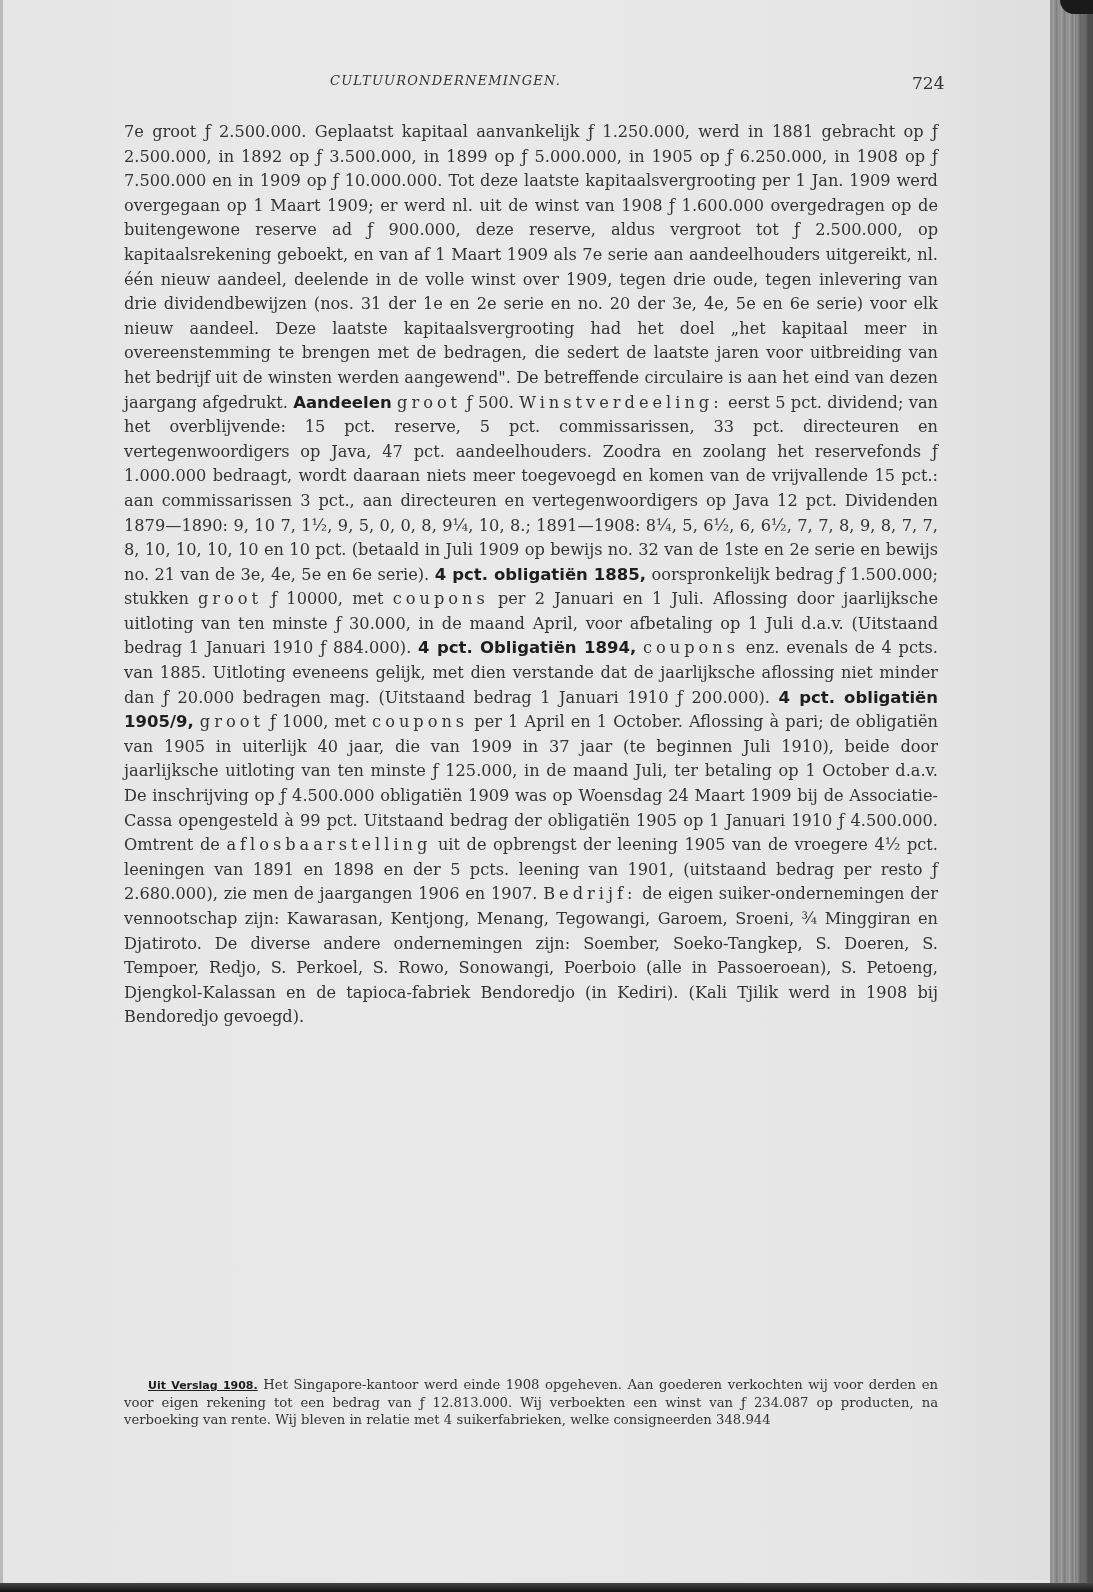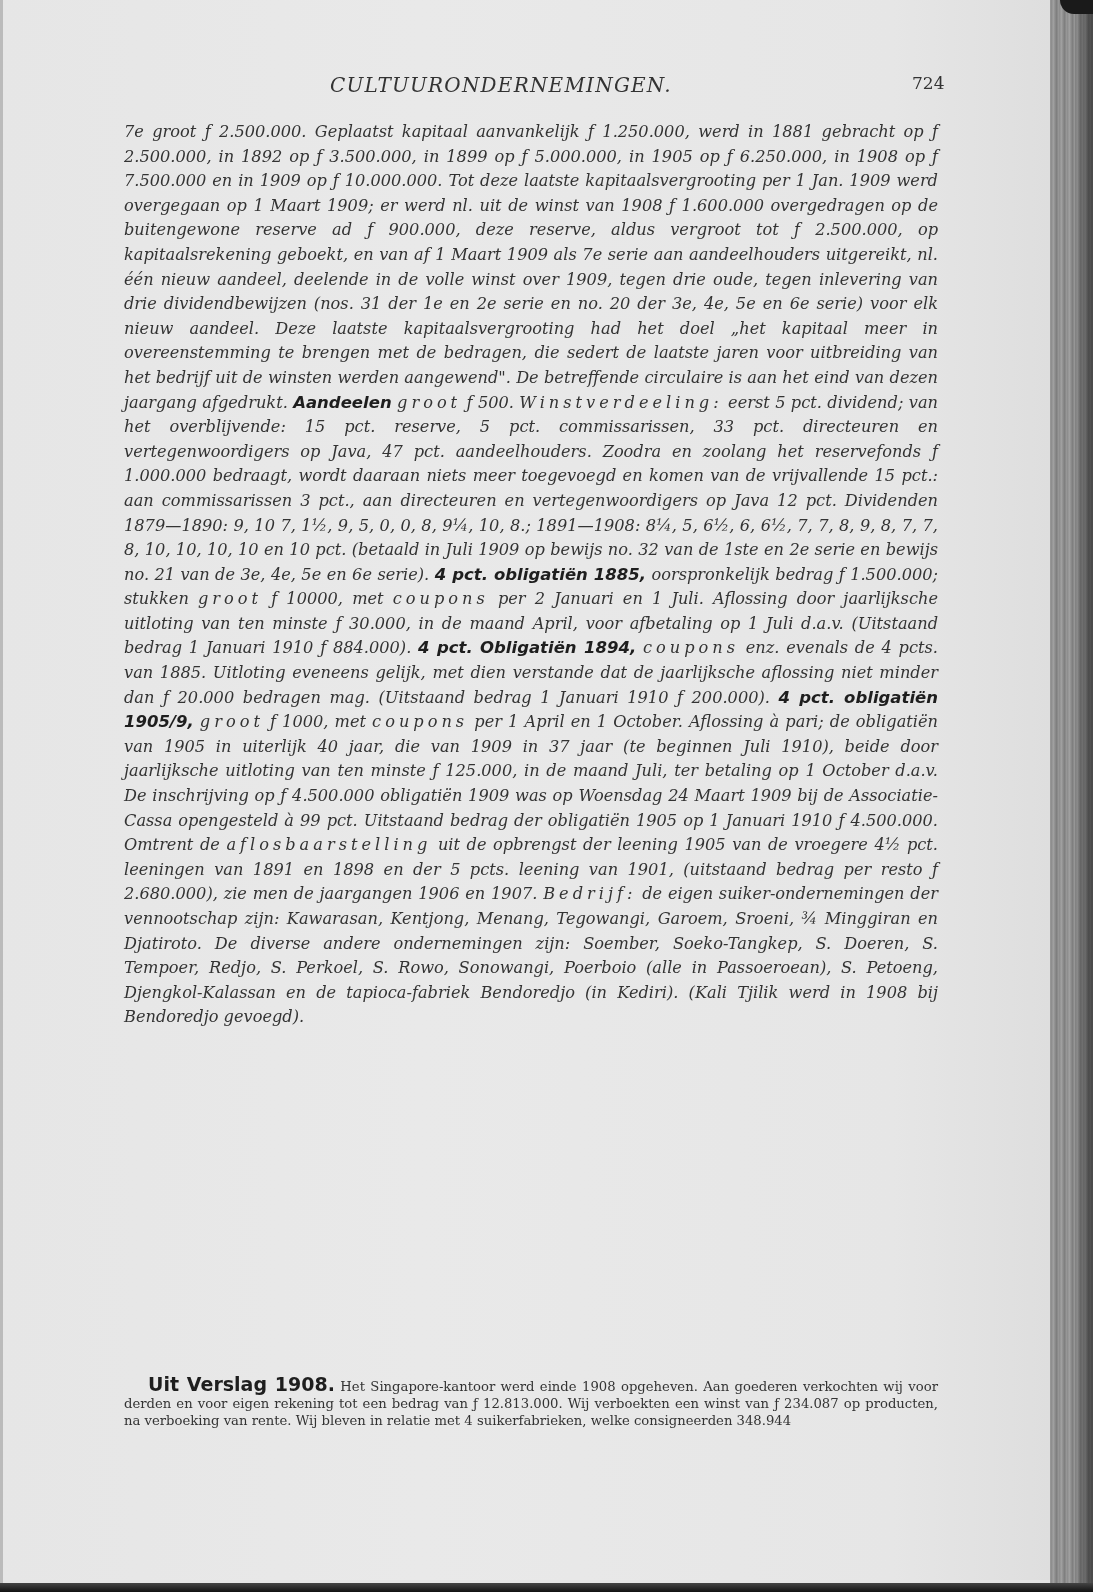--- a/index.html
+++ b/index.html
@@ -30,48 +30,47 @@
   .corner-dark {
     position: absolute; left: 1060px; top: 0; width: 33px; height: 14px;
     background: #1a1a1a; border-bottom-left-radius: 20px;
   }
   .bottom-edge {
     position: absolute; left: 0; top: 1583px; width: 1093px; height: 9px;
     background: linear-gradient(180deg, #444, #111);
   }
   .running-head {
     position: absolute; top: 73px; left: 330px;
-    font-style: italic; font-size: 20px; letter-spacing: 1.2px;
+    font-style: italic; font-size: 13px; letter-spacing: 1.2px;
     color: #333;
   }
   .page-number {
     position: absolute; top: 73px; left: 912px;
     font-size: 17px; color: #333;
   }
   .body-text {
     position: absolute; left: 124px; top: 120px; width: 814px;
     font-size: 16.2px; line-height: 24.6px;
     text-align: justify;
     color: #333;
-    font-style: italic;
   }
   .body-text p { margin: 0; }
   .bold-sans {
     font-family: "DejaVu Sans", "Liberation Sans", sans-serif;
     font-weight: bold; color: #1e1e1e;
     font-size: 16.5px;
   }
   .spaced { letter-spacing: 4px; }
   .footnote {
     position: absolute; left: 124px; top: 1376px; width: 814px;
     font-size: 13.2px; line-height: 17.2px;
     text-align: justify; color: #333;
   }
   .footnote p { margin: 0; text-indent: 24px; }
-  .footnote .bold-sans { font-size: 19px; }
+  .footnote .bold-sans { font-size: 11px; text-decoration: underline; }
 </style>
 </head>
 <body>
 
 <div class="page"></div>
 <div class="left-edge"></div>
 <div class="spine"></div>
 <div class="spine-shadow"></div>
 <div class="corner-dark"></div>
 <div class="bottom-edge"></div>

